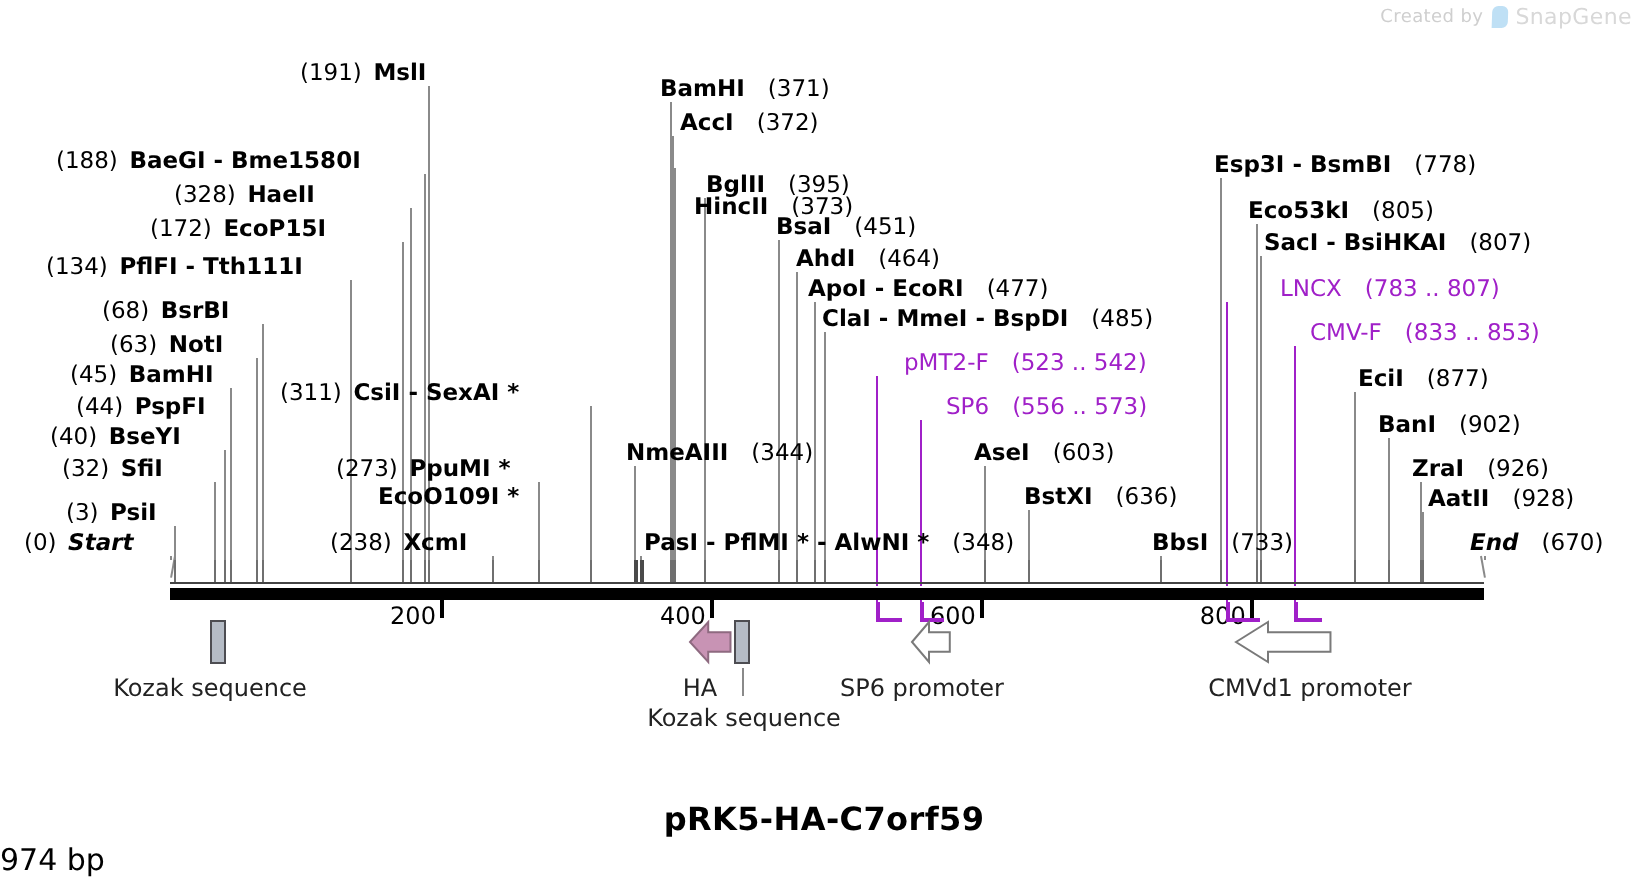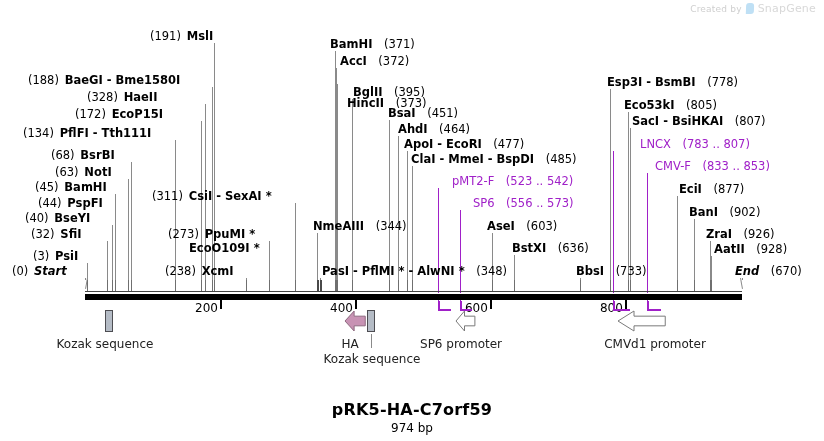--- a/index.html
+++ b/index.html
@@ -67,22 +67,22 @@
     text-align:center;
   }
   .feat-tick{position:absolute;width:1px;background:#8a8a8a;}
 
   
   #plasmid-title{
     position:absolute;width:100%;text-align:center;
     font-size:16px;font-weight:bold;color:#000;letter-spacing:.2px;
   }
   #plasmid-length{
-    position:absolute;width:100%;text-align:center;
-    font-size:12px;color:#000;
+    position:absolute;width:100%;
+    font-size:15px;color:#000;
   }
 </style>
 </head>
 <body>
 
 <div class="stage">
 
   <div id="watermark">
     <span>Created by</span>
     <span class="sg-logo"></span>
@@ -143,21 +143,21 @@
       <div class="lbl" style="left: 75px; top: 108px;"><span class="pos">(172)</span> <span class="nm">EcoP15I</span></div>
       <div class="lbl" style="left: 23px; top: 127px;"><span class="pos">(134)</span> <span class="nm">PflFI - Tth111I</span></div>
       <div class="lbl" style="left: 51px; top: 149px;"><span class="pos">(68)</span> <span class="nm">BsrBI</span></div>
       <div class="lbl" style="left: 55px; top: 166px;"><span class="pos">(63)</span> <span class="nm">NotI</span></div>
       <div class="lbl" style="left: 35px; top: 181px;"><span class="pos">(45)</span> <span class="nm">BamHI</span></div>
       <div class="lbl" style="left: 38px; top: 197px;"><span class="pos">(44)</span> <span class="nm">PspFI</span></div>
       <div class="lbl" style="left: 25px; top: 212px;"><span class="pos">(40)</span> <span class="nm">BseYI</span></div>
       <div class="lbl" style="left: 31px; top: 228px;"><span class="pos">(32)</span> <span class="nm">SfiI</span></div>
       <div class="lbl" style="left: 33px; top: 250px;"><span class="pos">(3)</span> <span class="nm">PsiI</span></div>
       <div class="lbl italic" style="left: 12px; top: 265px;"><span class="pos">(0)</span> <span class="nm">Start</span></div>
-      <div class="lbl" style="left: 152px; top: 190px;"><span class="pos">(311)</span> <span class="nm">CsiI - SexAI *</span></div>
+      <div class="lbl" style="left: 140px; top: 190px;"><span class="pos">(311)</span> <span class="nm">CsiI - SexAI *</span></div>
       <div class="lbl" style="left: 168px; top: 228px;"><span class="pos">(273)</span> <span class="nm">PpuMI *</span></div>
       <div class="lbl" style="left: 189px; top: 242px;"><span class="nm">EcoO109I *</span></div>
       <div class="lbl" style="left: 165px; top: 265px;"><span class="pos">(238)</span> <span class="nm">XcmI</span></div>
       <div class="lbl" style="left: 330px; top: 38px;"><span class="nm">BamHI</span> <span class="pos">(371)</span></div>
       <div class="lbl" style="left: 340px; top: 55px;"><span class="nm">AccI</span> <span class="pos">(372)</span></div>
       <div class="lbl" style="left: 347px; top: 71px; margin-top: 26px;"><span class="nm">HincII</span> <span class="pos">(373)</span></div>
       <div class="lbl" style="left: 353px; top: 86px;"><span class="nm">BglII</span> <span class="pos">(395)</span></div>
       <div class="lbl" style="left: 388px; top: 107px;"><span class="nm">BsaI</span> <span class="pos">(451)</span></div>
       <div class="lbl" style="left: 398px; top: 123px;"><span class="nm">AhdI</span> <span class="pos">(464)</span></div>
       <div class="lbl" style="left: 404px; top: 138px;"><span class="nm">ApoI - EcoRI</span> <span class="pos">(477)</span></div>

